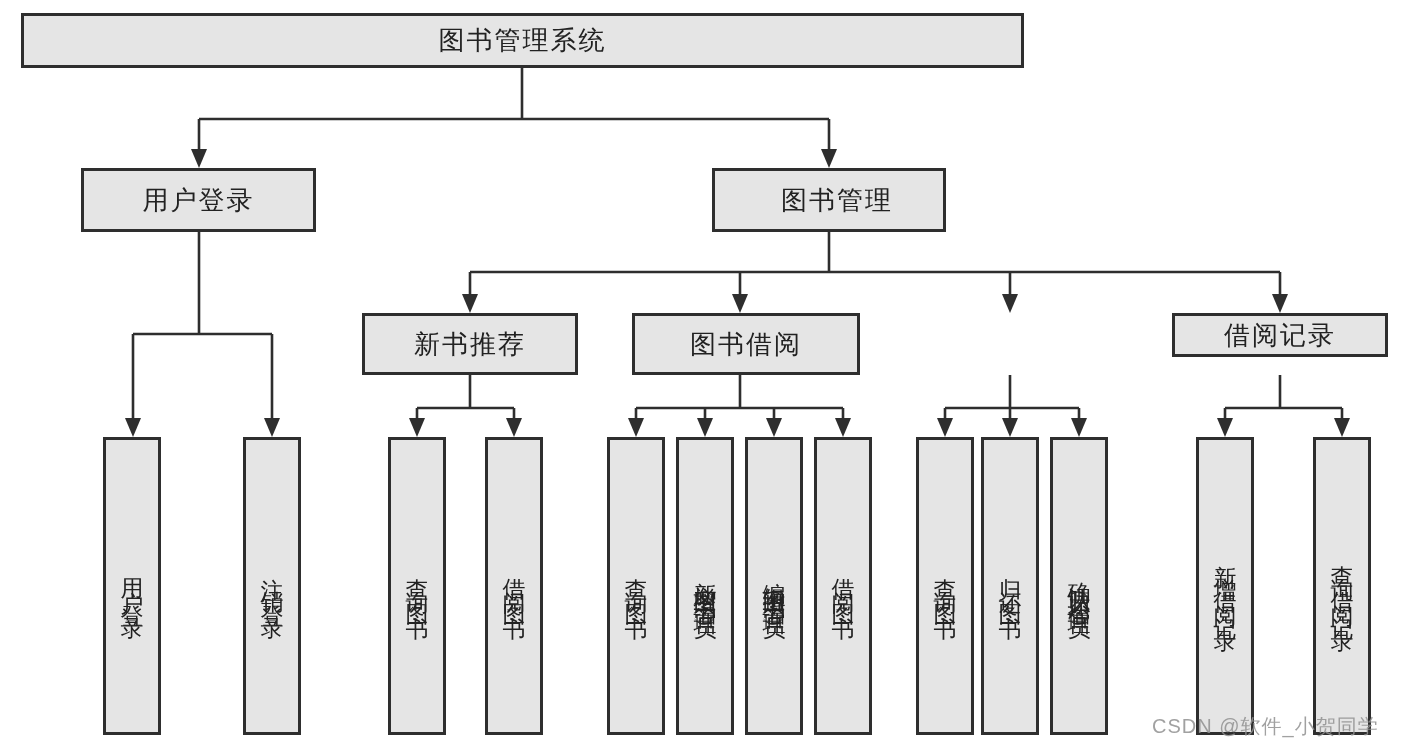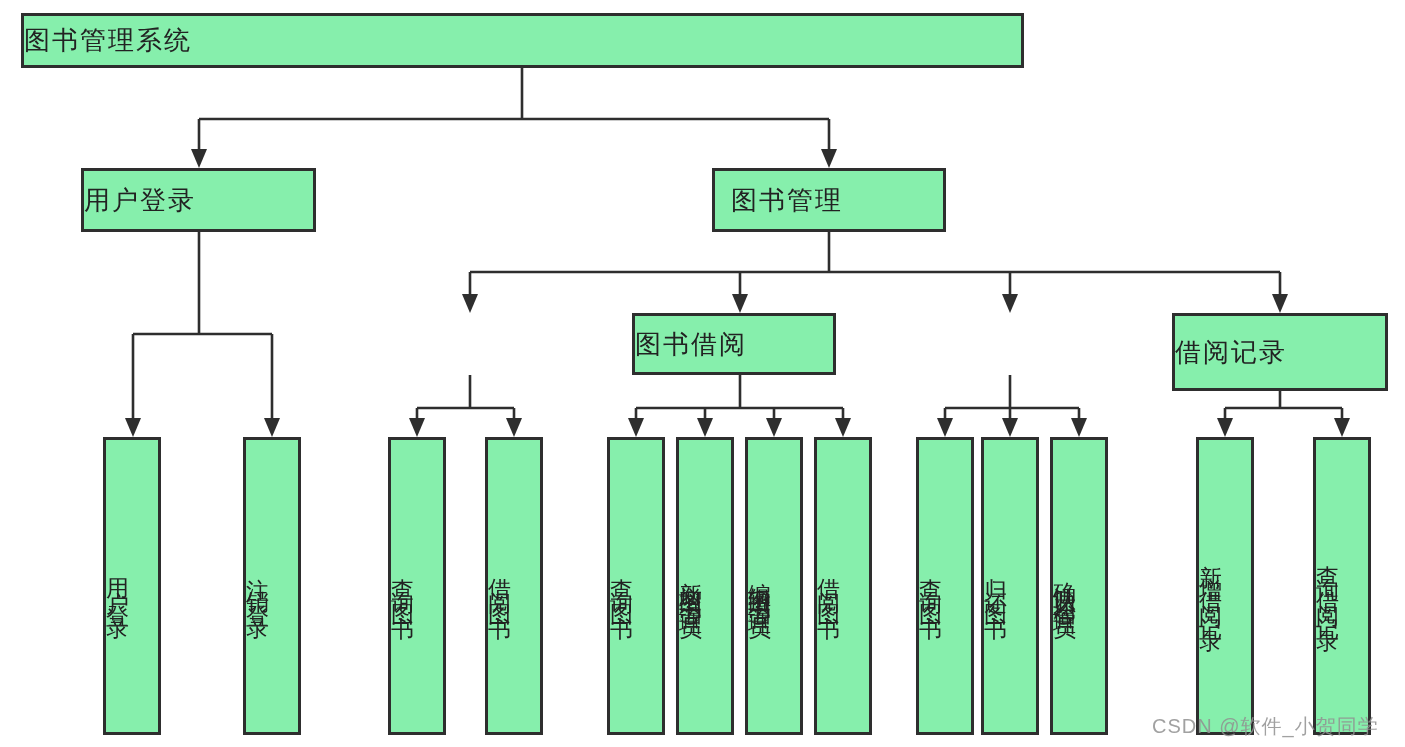--- a/index.html
+++ b/index.html
@@ -25,24 +25,25 @@
     stroke: #2e2e2e;
     stroke-width: 2.6;
   }
   .connectors polygon {
     fill: #2e2e2e;
     stroke: none;
   }
 
   .node {
     position: absolute;
-    background: #86efac;
+    background: #e5e5e5;
     border: 3px solid #2e2e2e;
     display: flex;
     align-items: center;
+    justify-content: center;
   }
 
   .hlabel {
     font-size: 26px;
     letter-spacing: 2px;
     white-space: nowrap;
     color: #222222;
   }
 
   .vtext {
@@ -125,24 +126,27 @@
     <span class="hlabel">图书管理系统</span>
   </div>
 
   <div class="node" style="left:81px; top:168px; width:235px; height:64px;">
     <span class="hlabel">用户登录</span>
   </div>
   <div class="node" style="left:712px; top:168px; width:234px; height:64px;padding-left:16px;">
     <span class="hlabel">图书管理</span>
   </div>
 
-  <div class="node" style="left:632px; top:313px; width:204px; height:62px;">
+  <div class="node" style="left:362px; top:313px; width:216px; height:62px;">
+    <span class="hlabel">新书推荐</span>
+  </div>
+  <div class="node" style="left:632px; top:313px; width:228px; height:62px;">
     <span class="hlabel">图书借阅</span>
   </div>
-  <div class="node" style="left:1172px; top:313px; width:216px; height:78px;">
+  <div class="node" style="left:1172px; top:313px; width:216px; height:44px;">
     <span class="hlabel">借阅记录</span>
   </div>
 
   <div class="node" style="left:103px; top:437px; width:58px; height:298px;">
     <span class="vtext">用户登录</span>
   </div>
   <div class="node" style="left:243px; top:437px; width:58px; height:298px;">
     <span class="vtext">注销登录</span>
   </div>
 

